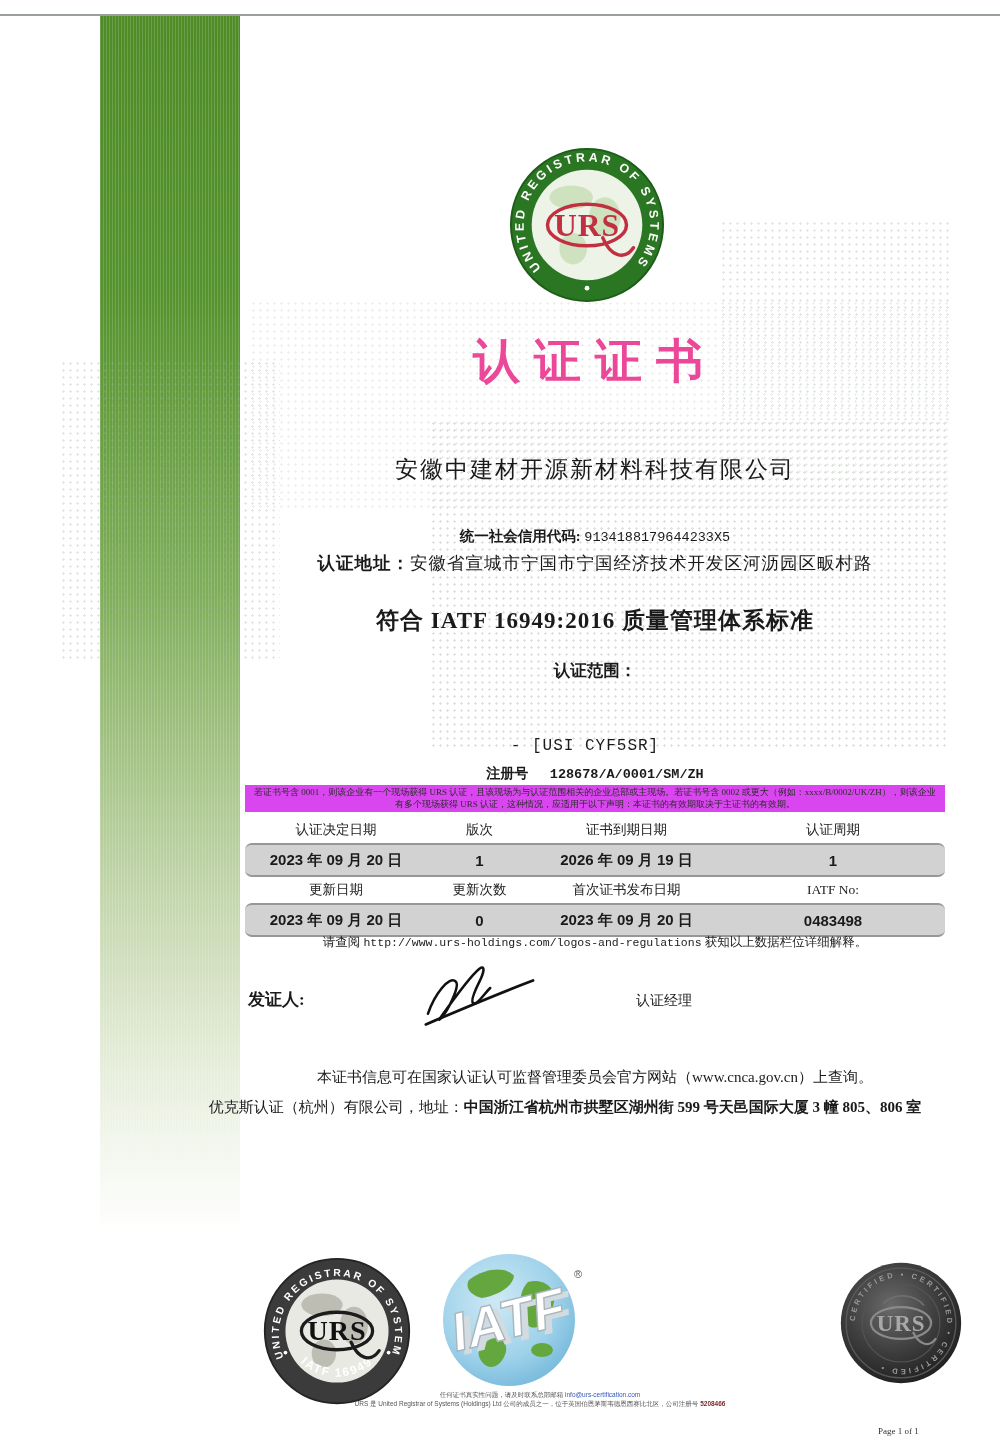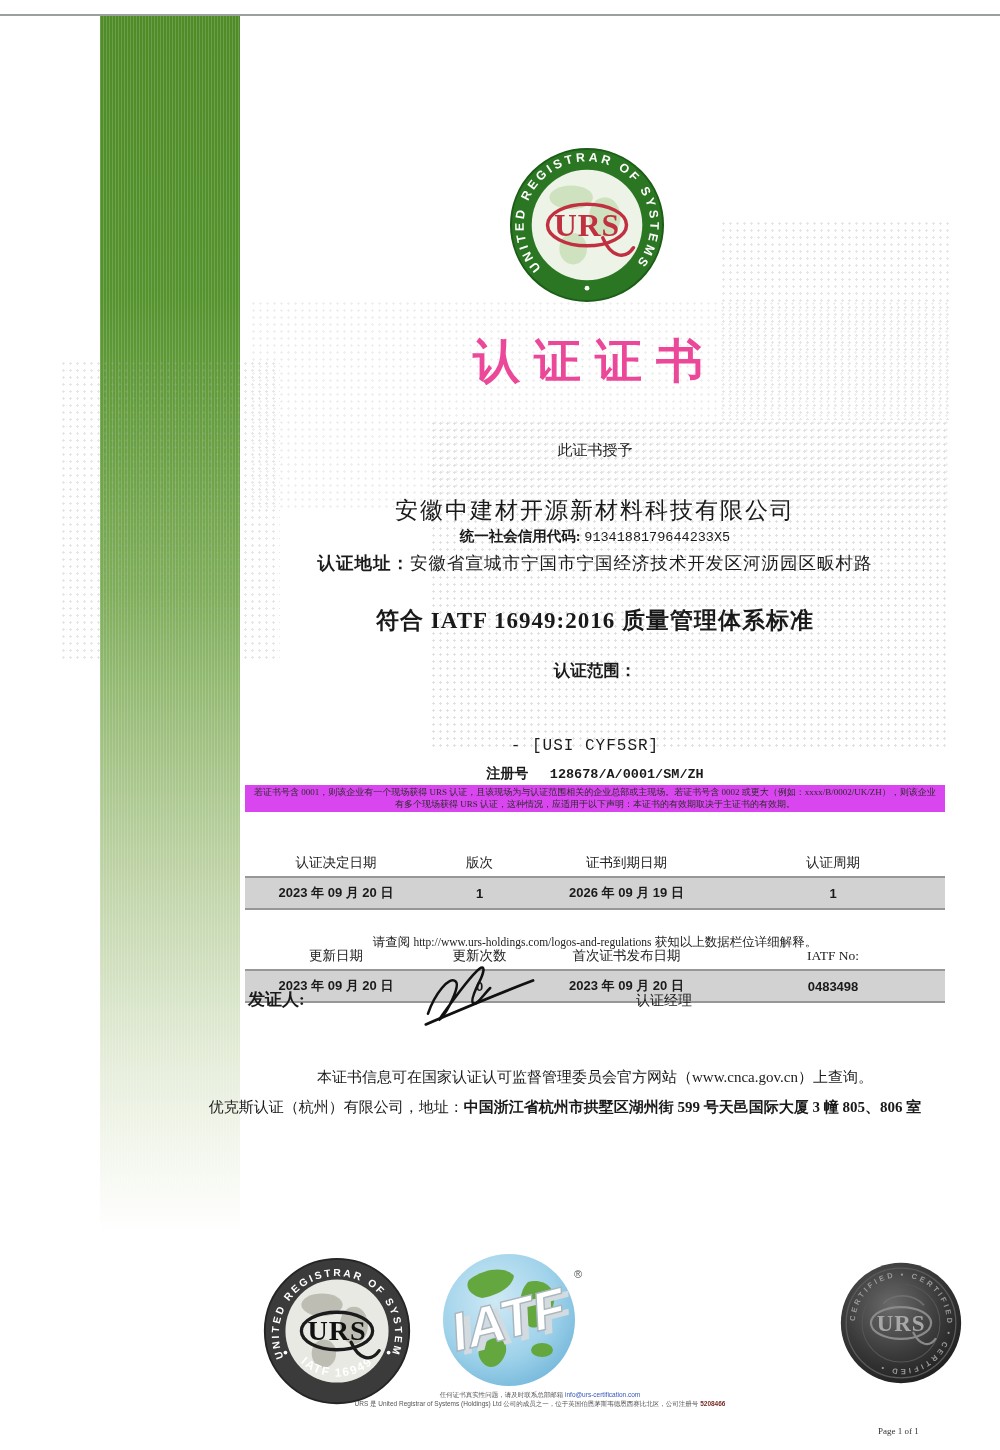--- a/index.html
+++ b/index.html
@@ -13,44 +13,44 @@
   .green-strip{left:100px;top:16px;width:140px;height:1255px;
     background:
       repeating-linear-gradient(90deg, rgba(255,255,255,.16) 0 1px, rgba(255,255,255,0) 1px 3px),
       linear-gradient(180deg,#4f8c28 0%,#55932e 22%,#7fae5a 46%,#b8cf9e 66%,#e7eedc 84%,#ffffff 97%);}
 
   .dots{background-image:radial-gradient(#9fae9f 1px, transparent 1.3px);background-size:7px 7px;}
   .dots.o1{opacity:.28;} .dots.o2{opacity:.18;} .dots.o3{opacity:.34;}
 
   .title{left:190px;top:330px;width:810px;font-size:47px;font-weight:600;letter-spacing:14px;color:#ec4899;}
   .awarded{left:190px;top:441px;width:810px;font-size:15px;color:#222;}
-  .company{left:190px;top:495px;width:810px;font-size:23px;font-weight:500;letter-spacing:2px;}
+  .company{left:190px;top:454px;width:810px;font-size:23px;font-weight:500;letter-spacing:2px;}
   .credit{left:190px;top:527px;width:810px;font-size:14.5px;}
   .credit b{font-weight:700;}
   .credit .num{font-family:"Liberation Mono","DejaVu Sans Mono",monospace;font-size:13.5px;}
   .addr{left:190px;top:551px;width:810px;font-size:17.5px;letter-spacing:1px;}
   .standard{left:190px;top:605px;width:810px;font-size:23px;font-weight:700;letter-spacing:1px;}
   .scope-label{left:190px;top:660px;width:810px;font-size:16.5px;font-weight:600;}
   .scope{left:190px;top:692px;width:810px;font-size:27px;letter-spacing:2px;}
   .scope-code{left:190px;top:737px;width:790px;font-size:16px;letter-spacing:1px;text-align:center;}
 
   .reg-line{left:245px;top:765px;width:700px;font-size:14px;font-weight:700;}
   .reg-line .num{font-family:"Liberation Mono","DejaVu Sans Mono",monospace;margin-left:18px;font-size:13.5px;}
   .reg-note{left:245px;top:785px;width:700px;background:#d946ef;color:#2c2c2c;
             font-size:9px;line-height:11.5px;padding:2px 6px;box-sizing:border-box;}
 
   .cert-table{left:245px;top:817px;width:700px;}
   .trow{display:grid;grid-template-columns:26% 15% 27% 32%;align-items:center;}
-  .trow.header{height:26px;font-size:13.5px;color:#222;margin-top:33px;}
+  .trow.header{height:26px;font-size:13.5px;color:#222;}
   .trow.value{height:30px;background:#d2d2d2;border-top:2px solid #979797;border-bottom:2px solid #979797;
-              font-size:13px;font-weight:700;font-family:"Liberation Sans","DejaVu Sans",sans-serif;}
+              font-size:15px;font-weight:700;font-family:"Liberation Sans","DejaVu Sans",sans-serif;border-radius:7px;}
   .tcell{text-align:center;}
 
   .url-line{left:190px;top:934px;width:810px;font-size:12.5px;color:#222;}
-  .url-line .u{font-family:Liberation Serif, serif;font-size:11.5px;}
+  .url-line .u{font-family:Liberation Mono, monospace;font-size:11.5px;}
 
   .issuer-label{left:248px;top:988px;font-size:17px;font-weight:700;}
   .sig{left:408px;top:958px;width:160px;height:75px;}
   .issuer-role{left:636px;top:992px;width:160px;font-size:14px;text-align:left;}
 
   .cnca{left:190px;top:1068px;width:810px;font-size:15px;}
   .co-line{left:130px;top:1098px;width:870px;font-size:15px;}
   .co-line .bold{font-weight:700;margin-top:33px;}
 
   .badge{overflow:visible;}
@@ -86,21 +86,20 @@
     <text font-size="12.5" font-weight="bold" fill="#ffffff" letter-spacing="3.2" font-family="Liberation Sans, sans-serif">
       <textPath href="#topRing" startOffset="2">UNITED REGISTRAR OF SYSTEMS</textPath>
     </text>
     <circle cx="80" cy="144" r="2.4" fill="#ffffff"></circle>
     <ellipse cx="80" cy="80" rx="40" ry="21" fill="none" stroke="#c03040" stroke-width="3.5"></ellipse>
     <path d="M96,93 C104,112 118,116 127,103" fill="none" stroke="#c03040" stroke-width="3.5" stroke-linecap="round"></path>
     <text x="80" y="91" text-anchor="middle" font-size="32" font-weight="bold" fill="#c03040" font-family="Liberation Serif, serif" letter-spacing="1">URS</text>
   </svg>
 
   <div class="abs title ctr">认证证书</div>
-  <div class="abs awarded ctr">此证书授予</div>
   <div class="abs company ctr">安徽中建材开源新材料科技有限公司</div>
 
   <div class="abs credit ctr">
     <b>统一社会信用代码:</b>
     <span class="num">9134188179644233X5</span>
   </div>
 
   <div class="abs addr ctr">
     <b>认证地址：</b><span>安徽省宣城市宁国市宁国经济技术开发区河沥园区畈村路</span>
   </div>

